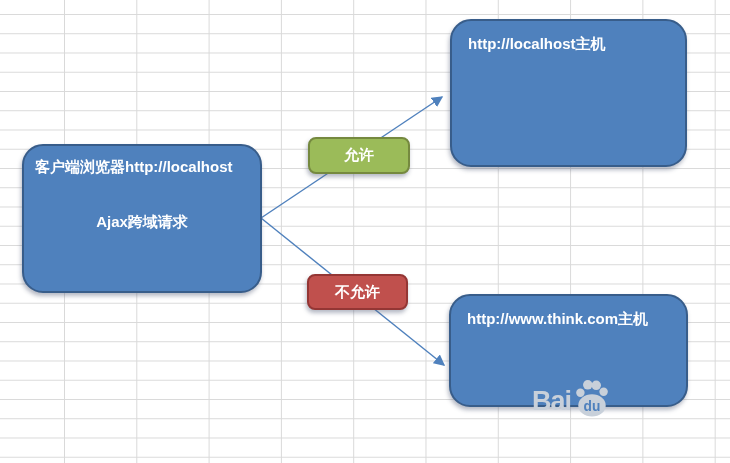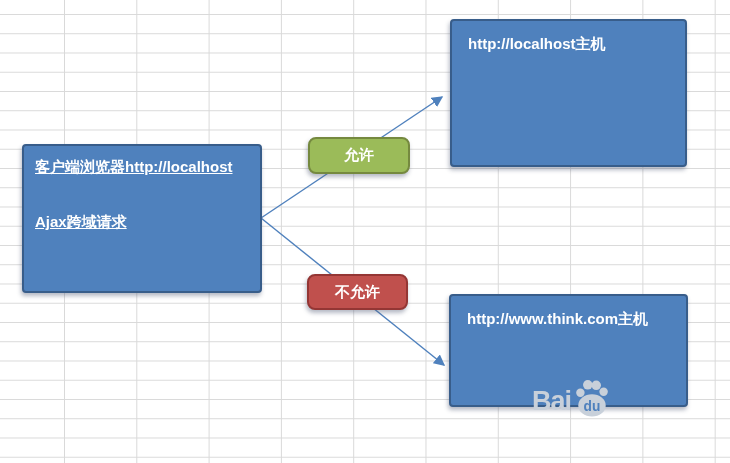--- a/index.html
+++ b/index.html
@@ -14,30 +14,30 @@
       linear-gradient(to bottom, var(--grid) 1px, transparent 1px);
     background-size:72.3px 100%, 100% 19.25px;
     background-position:64px 0px, 0px 14px;
   }
   .arrow-layer{position:absolute;left:0;top:0;z-index:1;}
   .node{
     position:absolute;
     box-sizing:border-box;
     background:var(--box-blue);
     border:2px solid var(--box-blue-border);
-    border-radius:4px;
+    border-radius:21px;
     color:#fff;
     font-size:15px;
     font-weight:600;
     box-shadow:-1px 3px 4px rgba(90,100,125,.45);
     z-index:2;
   }
-  .client-box{left:22px;top:144px;width:240px;height:149px;padding:12px 11px;text-decoration:underline;}
+  .client-box{left:22px;top:144px;width:240px;height:149px;padding:12px 11px;}
   .client-line1{margin:0;}
-  .client-line2{margin:36px 0 0 0;}
+  .client-line2{margin:36px 0 0 0;text-align:center;}
   .host-box{padding:14px 16px;}
   .localhost-box{left:450px;top:19px;width:237px;height:148px;}
   .think-box{left:449px;top:294px;width:239px;height:113px;}
   .tag{
     position:absolute;
     box-sizing:border-box;
     display:flex;align-items:center;justify-content:center;
     color:#fff;font-size:15px;font-weight:600;
     border-radius:8px;
     box-shadow:-1px 3px 4px rgba(90,100,125,.45);

